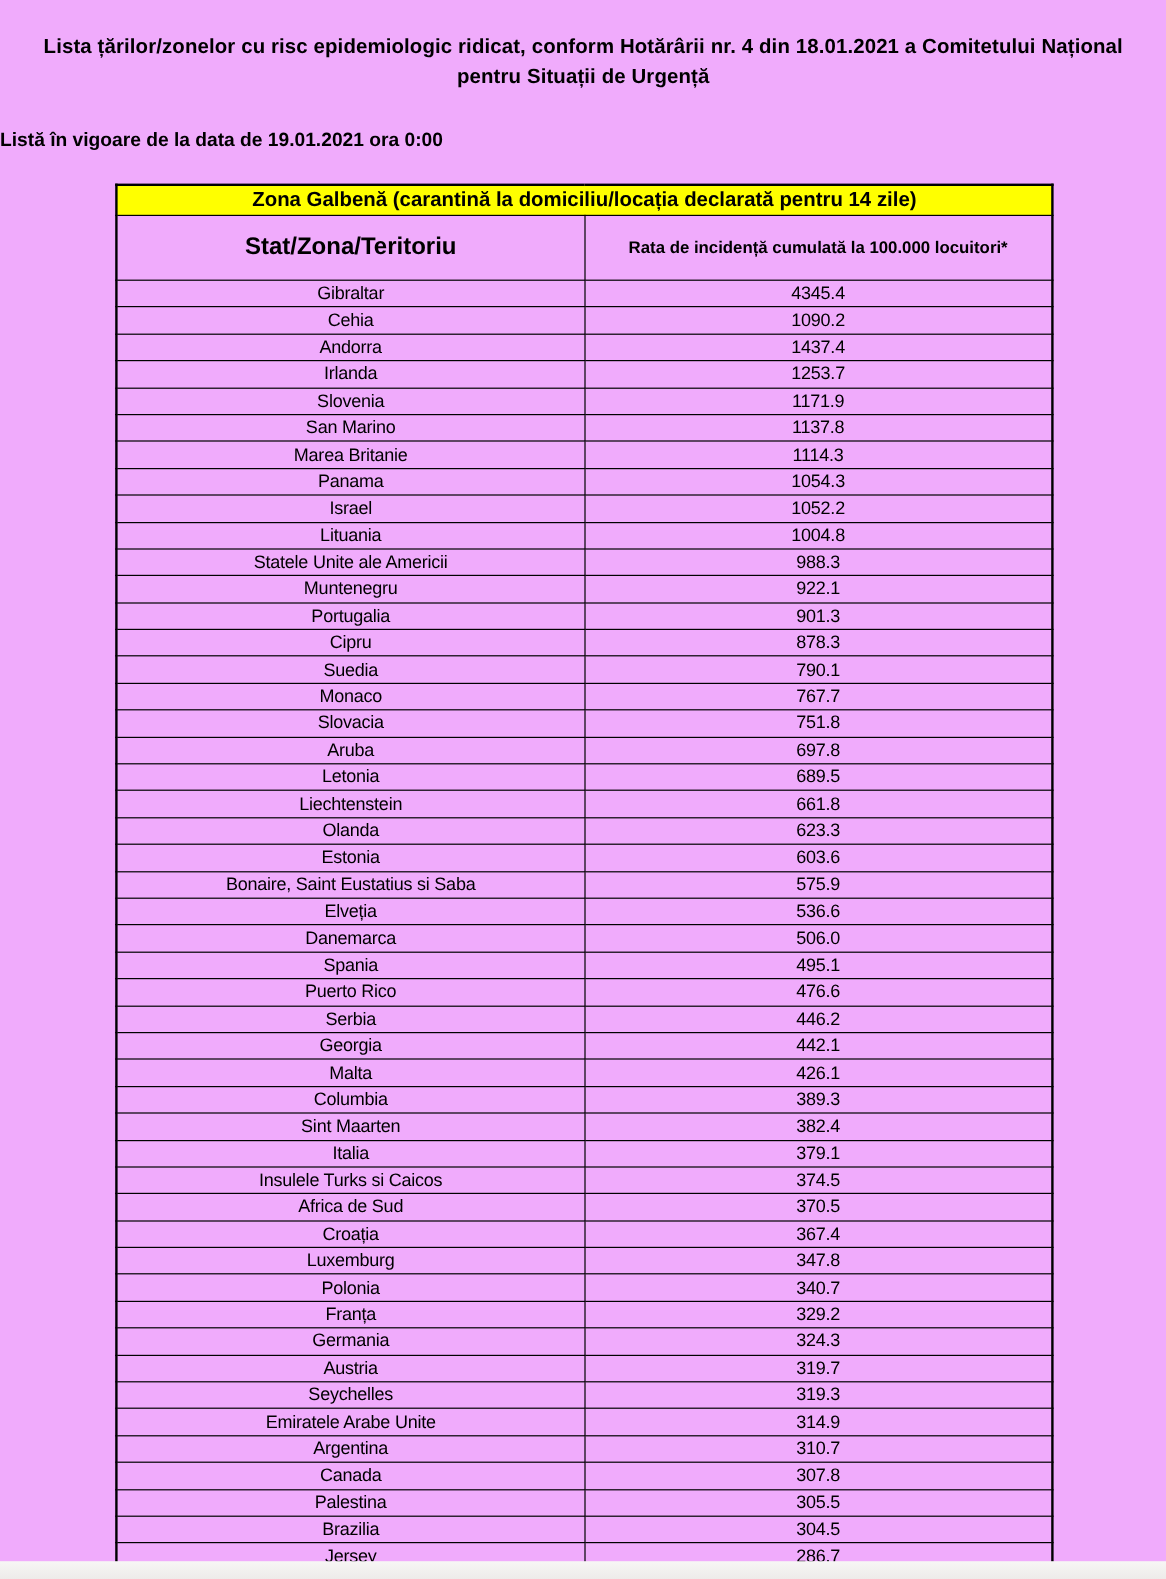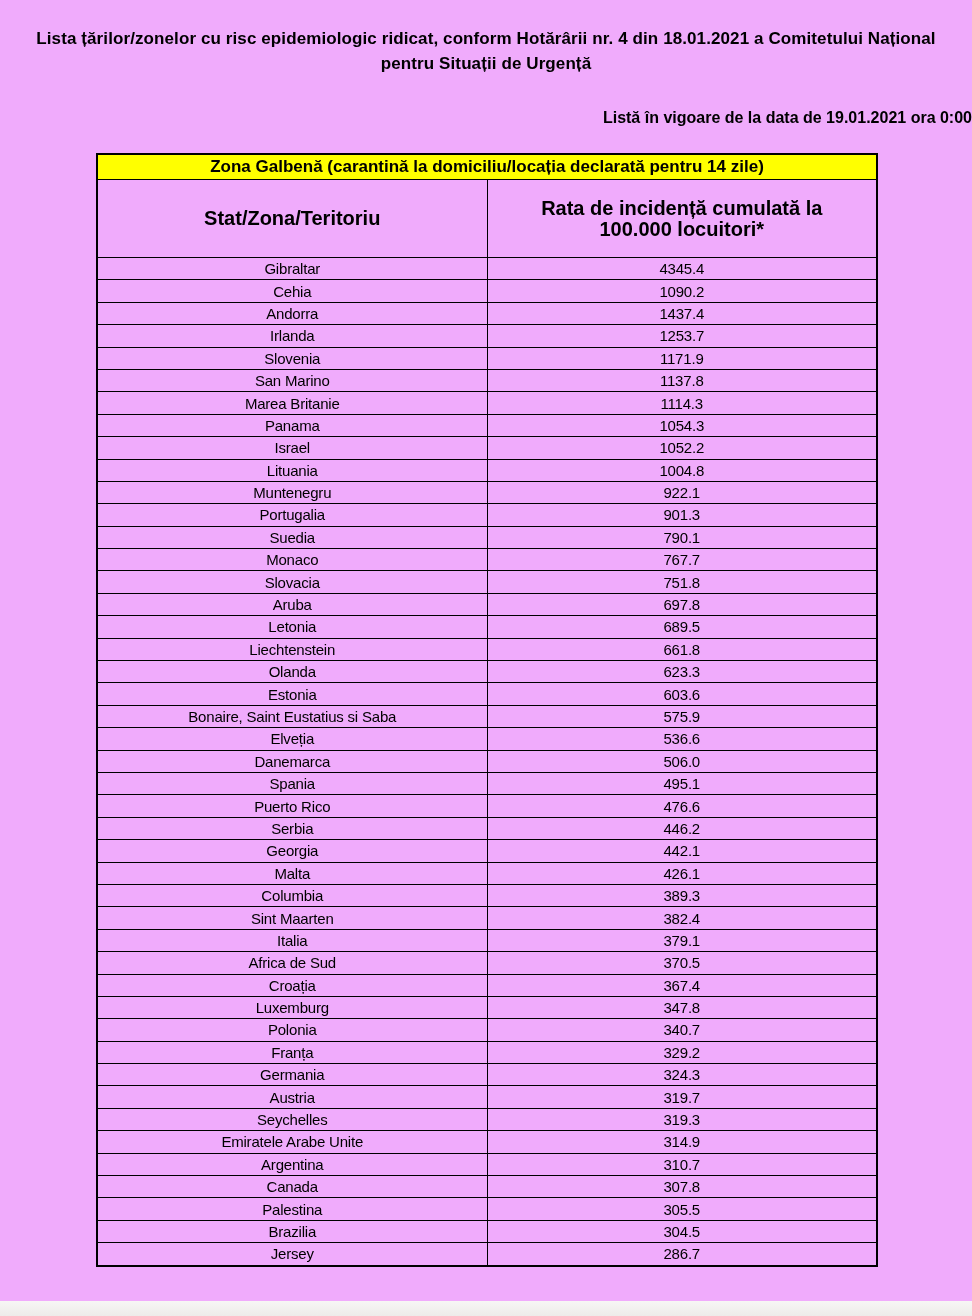--- a/index.html
+++ b/index.html
@@ -22,21 +22,21 @@
     width: 952px;
     text-align: center;
     font-weight: bold;
     font-size: 17px;
     line-height: 25px;
     letter-spacing: 0.1px;
   }
   .doc-subtitle {
     margin-top: 32px;
     width: 100%;
-    text-align: right;
+    text-align: left;
     font-weight: bold;
     font-size: 16px;
     line-height: 19px;
   }
   table.risk-table {
     margin: 26px 0 2px 96px;
     width: 782px;
     border-collapse: collapse;
     table-layout: fixed;
   }
@@ -56,25 +56,25 @@
     width: 440px;
     font-weight: bold;
     font-size: 20px;
     text-align: center;
     height: 45px;
     padding: 0;
   }
   th.col-rate {
     width: 342px;
     font-weight: bold;
-    font-size: 20px;
+    font-size: 14px;
     line-height: 21px;
     text-align: center;
     height: 45px;
-    padding: 16px 22px;
+    padding: 4px 22px;
   }
   td {
     height: 21.4px;
     font-size: 15px;
     text-align: center;
     padding: 0;
     letter-spacing: -0.2px;
     white-space: nowrap;
     overflow: hidden;
   }
@@ -141,28 +141,36 @@
         </tr>
         <tr>
           <td>Israel</td>
           <td>1052.2</td>
         </tr>
         <tr>
           <td>Lituania</td>
           <td>1004.8</td>
         </tr>
         <tr>
+          <td>Statele Unite ale Americii</td>
+          <td>988.3</td>
+        </tr>
+        <tr>
           <td>Muntenegru</td>
           <td>922.1</td>
         </tr>
         <tr>
           <td>Portugalia</td>
           <td>901.3</td>
         </tr>
         <tr>
+          <td>Cipru</td>
+          <td>878.3</td>
+        </tr>
+        <tr>
           <td>Suedia</td>
           <td>790.1</td>
         </tr>
         <tr>
           <td>Monaco</td>
           <td>767.7</td>
         </tr>
         <tr>
           <td>Slovacia</td>
           <td>751.8</td>
@@ -225,20 +233,24 @@
         </tr>
         <tr>
           <td>Sint Maarten</td>
           <td>382.4</td>
         </tr>
         <tr>
           <td>Italia</td>
           <td>379.1</td>
         </tr>
         <tr>
+          <td>Insulele Turks si Caicos</td>
+          <td>374.5</td>
+        </tr>
+        <tr>
           <td>Africa de Sud</td>
           <td>370.5</td>
         </tr>
         <tr>
           <td>Croația</td>
           <td>367.4</td>
         </tr>
         <tr>
           <td>Luxemburg</td>
           <td>347.8</td>

